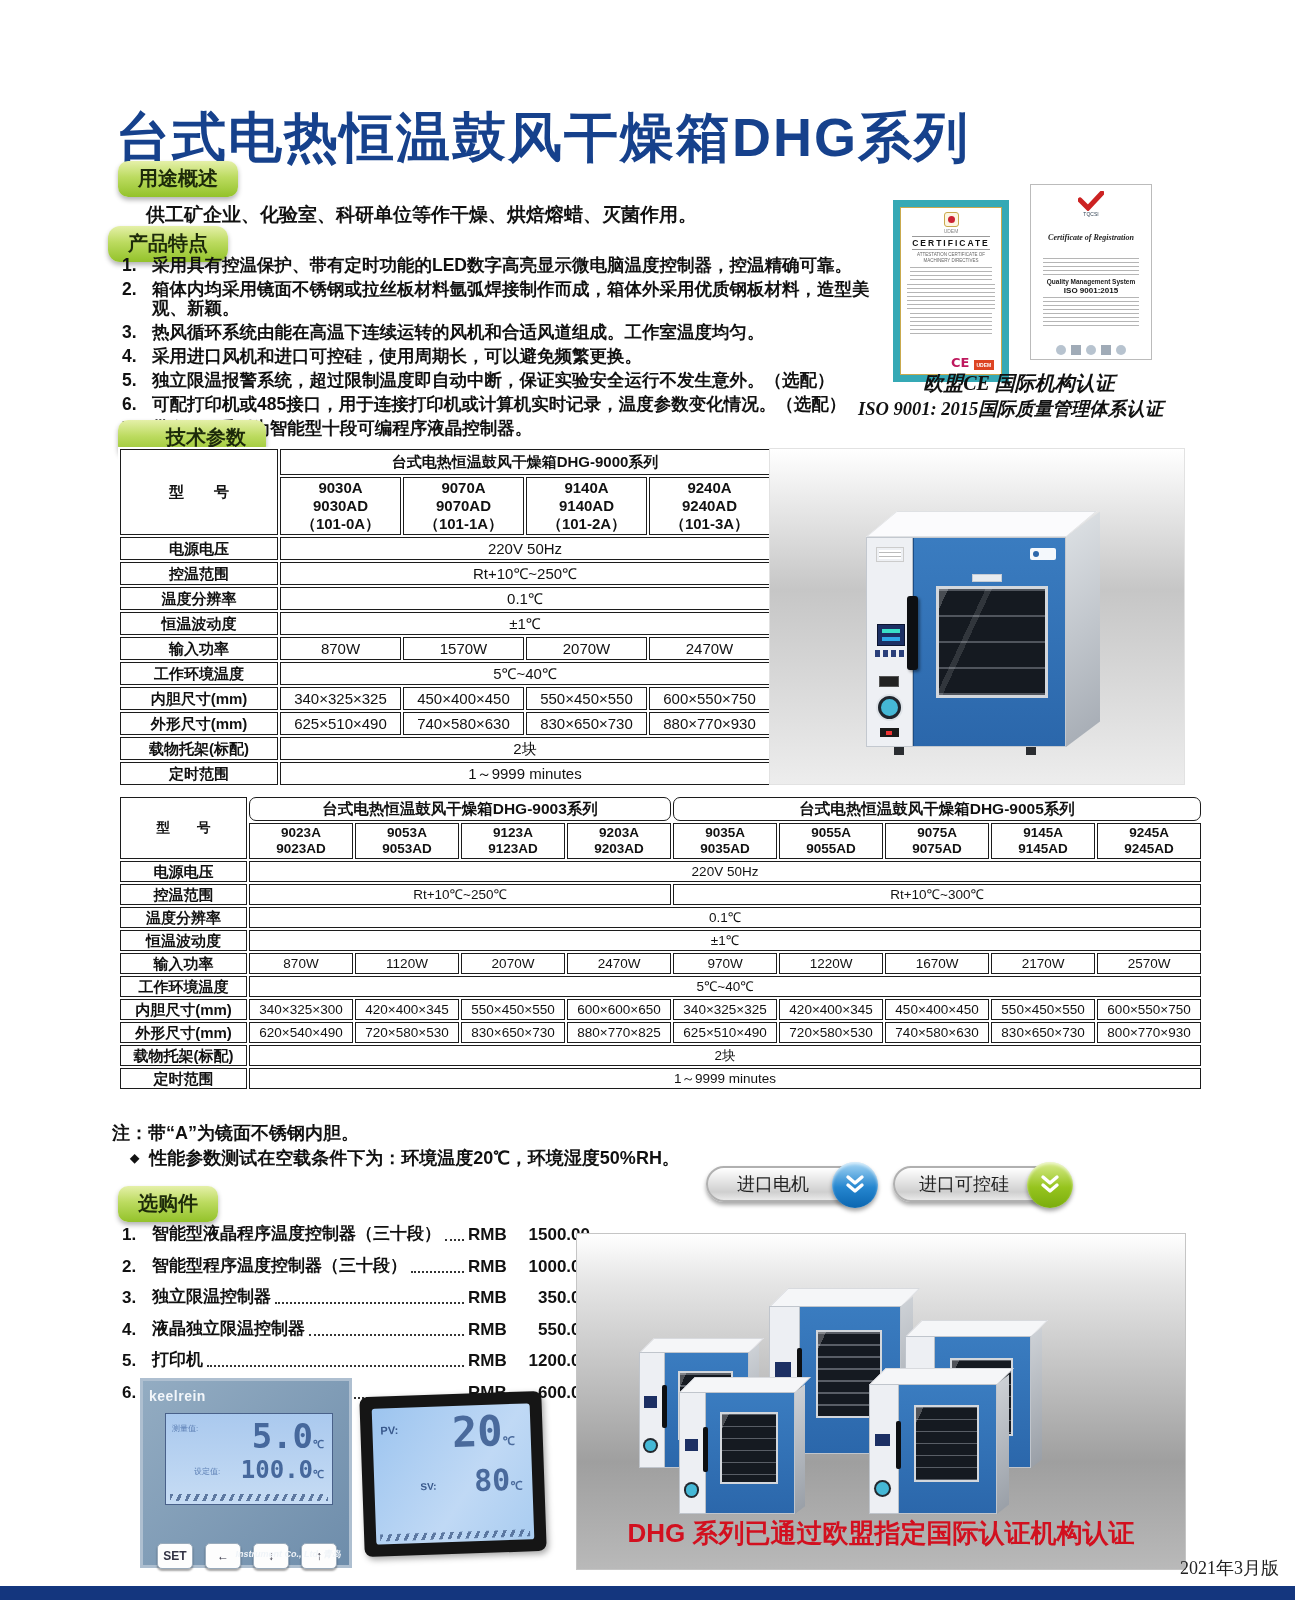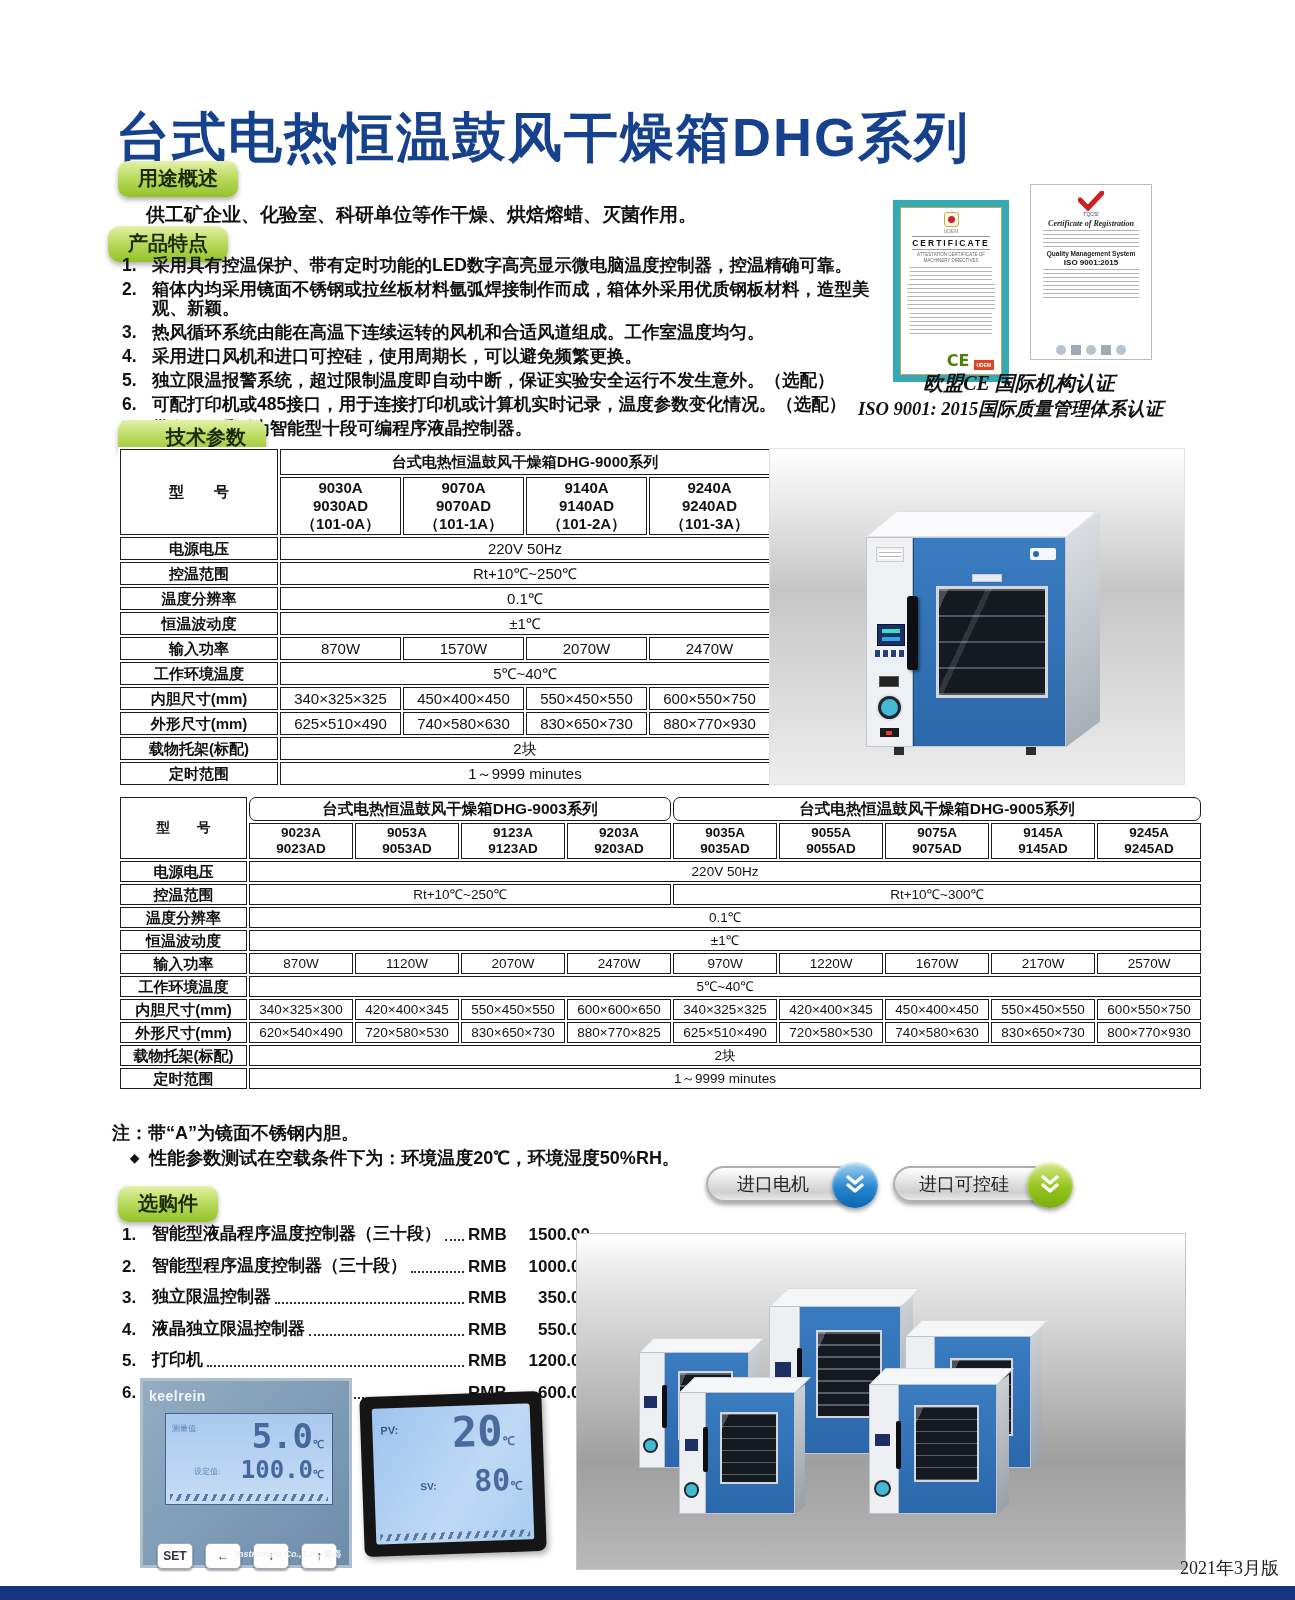--- a/index.html
+++ b/index.html
@@ -29,27 +29,27 @@
   .cert-zone { position:absolute; left:868px; top:176px; width:302px; }
   .cert1 { position:absolute; left:25px; top:24px; width:116px; height:182px; background:#35a9b5; padding:7px; }
   .cert1-in { width:100%; height:100%; background:#fff; border:1px solid #c9a94d; padding:4px 3px; display:flex; flex-direction:column; align-items:center; }
   .crest { width:15px; height:15px; border:1.5px solid #c9a94d; border-radius:3px; background:#fdf6e2; position:relative; }
   .crest::after { content:""; position:absolute; left:3px; top:3px; width:7px; height:7px; border-radius:50%; background:#c23; }
   .cert1-brand { font-size:5px; color:#888; margin:1px 0; }
   .cert1-title { font-size:8.5px; font-weight:bold; letter-spacing:2px; color:#111; border-top:1px solid #999; border-bottom:1px solid #999; padding:1px 0; margin:1px 0 2px; white-space:nowrap; }
   .cert1-sub { font-size:4.5px; color:#666; text-align:center; line-height:1.3; }
   .glines { width:88%; background:repeating-linear-gradient(180deg,#b5b5b5 0 1px, transparent 1px 4px); }
   .cert1-foot { margin-top:auto; width:92%; display:flex; align-items:flex-end; justify-content:flex-end; gap:4px; }
-  .ce-mark { font-size:16px; font-weight:bold; color:#4d7c0f; font-family:"DejaVu Sans", sans-serif; }
+  .ce-mark { font-size:13px; font-weight:bold; color:#be185d; font-family:"DejaVu Sans", sans-serif; }
   .udem-box { background:#d42; color:#fff; font-size:5px; font-weight:bold; padding:2px 3px; }
   .cert2 { position:absolute; left:162px; top:8px; width:122px; height:176px; background:#fff; border:1px solid #bbb; padding:6px 5px 4px; display:flex; flex-direction:column; align-items:center; }
   .tq-logo { position:relative; width:26px; height:20px; }
   .tq-logo svg { display:block; }
   .tq-name { font-size:5px; color:#345; }
-  .cert2-title { font-family:"Liberation Serif", serif; font-style:italic; font-weight:bold; font-size:8px; color:#222; margin:2px 0; white-space:nowrap; }
+  .cert2-title { font-family:"Liberation Serif", serif; font-style:italic; font-weight:bold; font-size:8px; color:#222; margin:16px 0; white-space:nowrap; }
   .cert2-sys { font-size:6.5px; font-weight:bold; color:#222; margin-top:2px; }
   .cert2-std { font-size:8px; font-weight:bold; color:#111; margin:1px 0 2px; }
   .logo-row { margin-top:auto; display:flex; gap:5px; align-items:center; }
   .logo-dot { width:10px; height:10px; border-radius:50%; background:#9ab; opacity:.7; }
   .logo-sq { width:10px; height:10px; background:#789; opacity:.7; }
   .cert-cap1 { position:absolute; left:0; top:194px; width:100%; text-align:center; font-family:"Liberation Serif", serif; font-style:italic; font-weight:bold; font-size:20px; color:#111; }
   .cert-cap2 { position:absolute; left:-10px; top:220px; width:110%; text-align:left; font-family:"Liberation Serif", serif; font-style:italic; font-size:18.5px; font-weight:bold; color:#111; white-space:nowrap; }
 
   
   table.spec { position:absolute; border-collapse:separate; border-spacing:2px; table-layout:fixed; background:#fff; }
@@ -618,18 +618,19 @@
       <div class="m-top"></div>
         <div class="m-side"></div>
       <div class="m-body">
           <div class="m-ctrl"></div>
           <div class="m-door">
             <div class="m-win"></div>
             <div class="m-handle"></div>
           </div>
         </div>
     </div>
+    <div class="g-cap">DHG 系列已通过欧盟指定国际认证机构认证</div>
   </div>
 
   <div class="edition">2021年3月版</div>
   <div class="foot-bar"></div>
 
 </div>
 
 </body></html>

